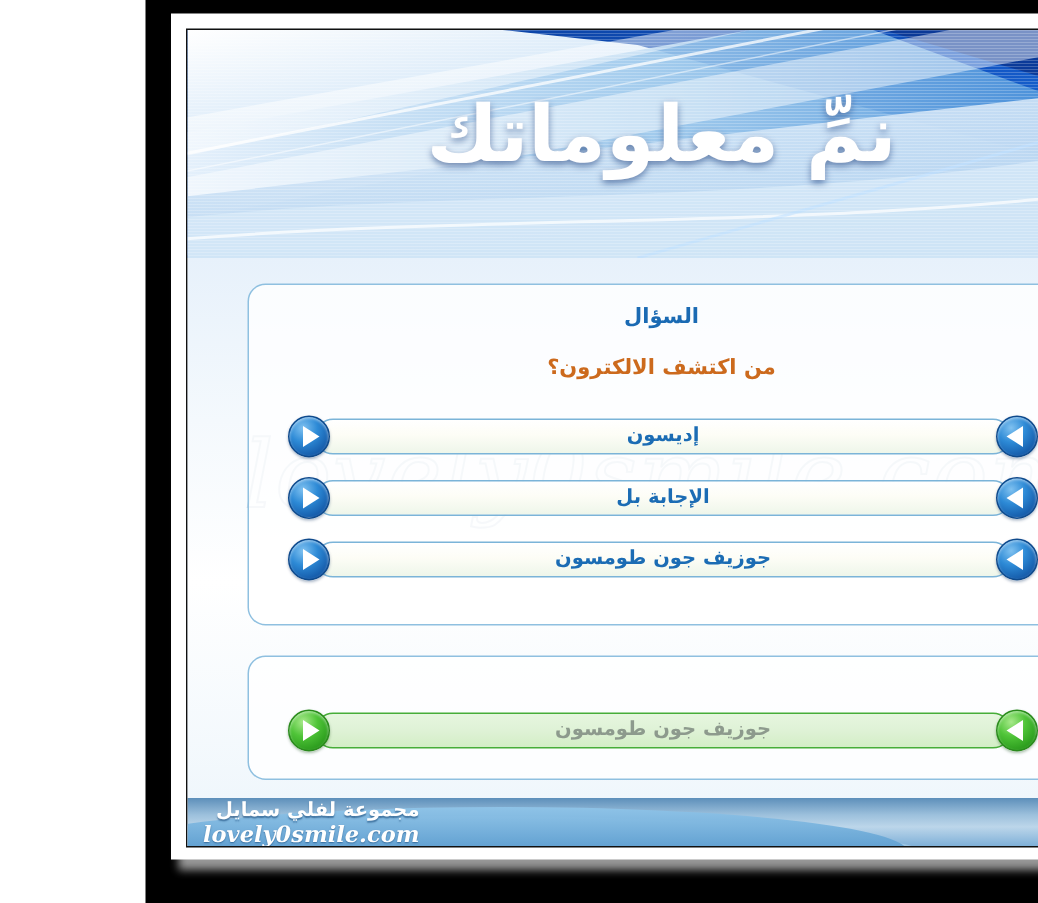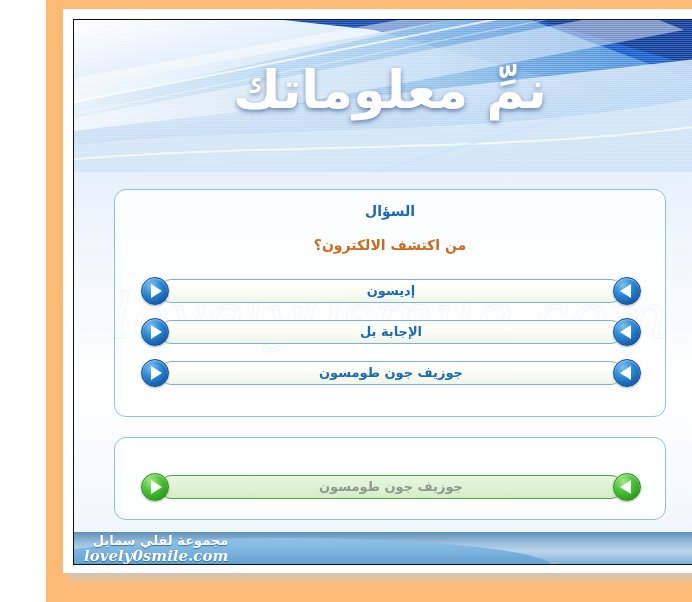--- a/index.html
+++ b/index.html
@@ -10,23 +10,23 @@
   body {
     width: 692px;
     height: 602px;
     overflow: hidden;
     font-family: "DejaVu Sans", "Liberation Sans", sans-serif;
   }
 
   
   #page {
     position: relative;
-    width: 646px;
+    width: 595px;
     height: 602px;
-    background: #fdba74;
+    background: #000000;
   }
   #frame-shadow {
     position: absolute;
     left: 22px;
     top: 14px;
     width: 652px;
     height: 566px;
     background: #c9c9c9;
     filter: blur(3px);
     opacity: .75;

